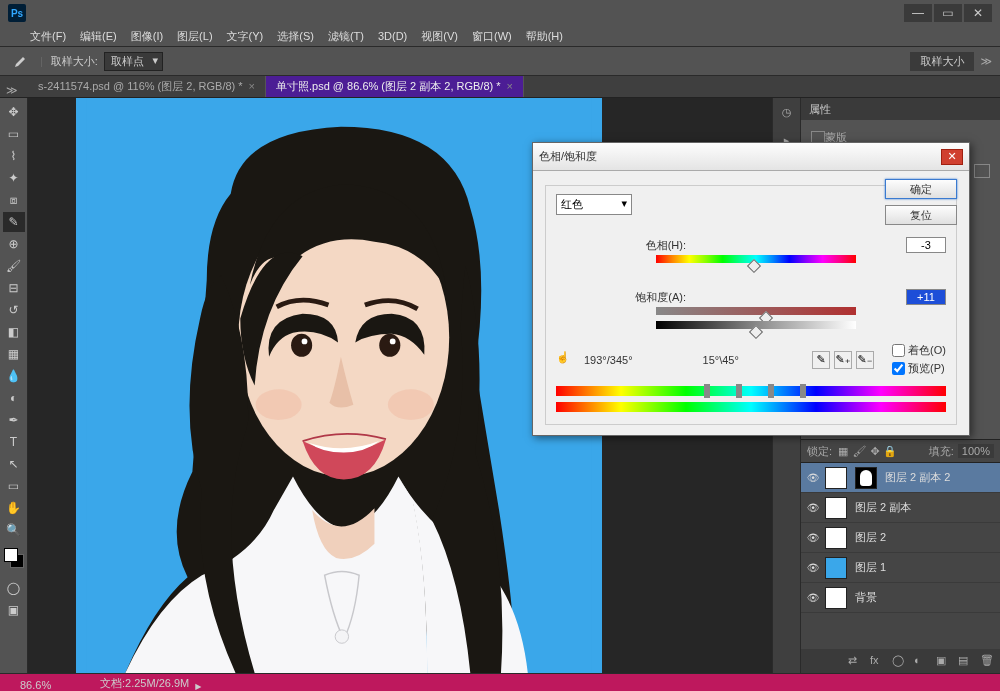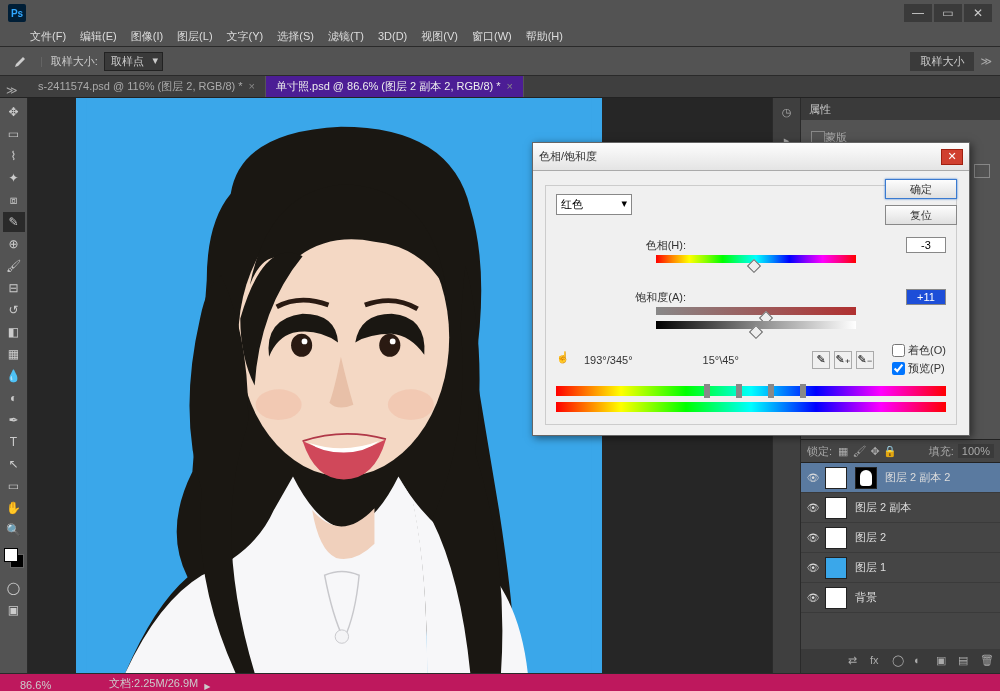--- a/index.html
+++ b/index.html
@@ -51,21 +51,21 @@
 .eye{width:16px;text-align:center;font-size:10px}
 .lthumb{width:22px;height:22px;background:#fff;margin:0 4px;border:1px solid #222}
 .lthumb.blue{background:#3aa7ea}
 .lthumb.mask{background:#000;position:relative}
 .lthumb.mask::after{content:"";position:absolute;left:4px;top:2px;width:12px;height:16px;background:#fff;border-radius:6px 6px 3px 3px}
 .lname{margin-left:4px;font-size:11px}
 .layer-footer{height:24px;background:#3a3a3a;display:flex;align-items:center;justify-content:flex-end;padding:0 6px;gap:8px;color:#aaa}
 .lf-ic{width:14px;height:14px}
 .statusbar{height:18px;background:#be185d;border-top:1px solid #2a2a2a;display:flex;align-items:flex-end;padding:0 20px;color:#ccc;font-size:11px}
 .statusbar .zoom{width:60px}
-.statusbar .doc{margin-left:29px}
+.statusbar .doc{margin-left:20px}
 .statusbar .arrow{margin-left:6px;font-size:8px}
 
 
 .dialog{position:absolute;left:532px;top:142px;width:438px;background:#f0f0f0;border:1px solid #666;box-shadow:2px 2px 8px rgba(0,0,0,.5)}
 .dlg-title{height:28px;background:linear-gradient(#fdfdfd,#e4e4e4);display:flex;align-items:center;padding:0 6px;font-size:12px;color:#333;border-bottom:1px solid #aaa}
 .dlg-x{margin-left:auto;width:22px;height:16px;background:#d04030;color:#fff;display:flex;align-items:center;justify-content:center;font-size:11px;border:1px solid #a02010}
 .dlg-body{padding:10px 12px;position:relative}
 .dlg-row{display:flex;align-items:center;margin-bottom:6px}
 .dlg-label{width:58px;text-align:right;color:#333;font-size:11px;margin-right:6px}
 .dlg-preset{flex:1;background:#fff;border:1px solid #888;padding:2px 4px;font-size:11px;color:#333;position:relative}

